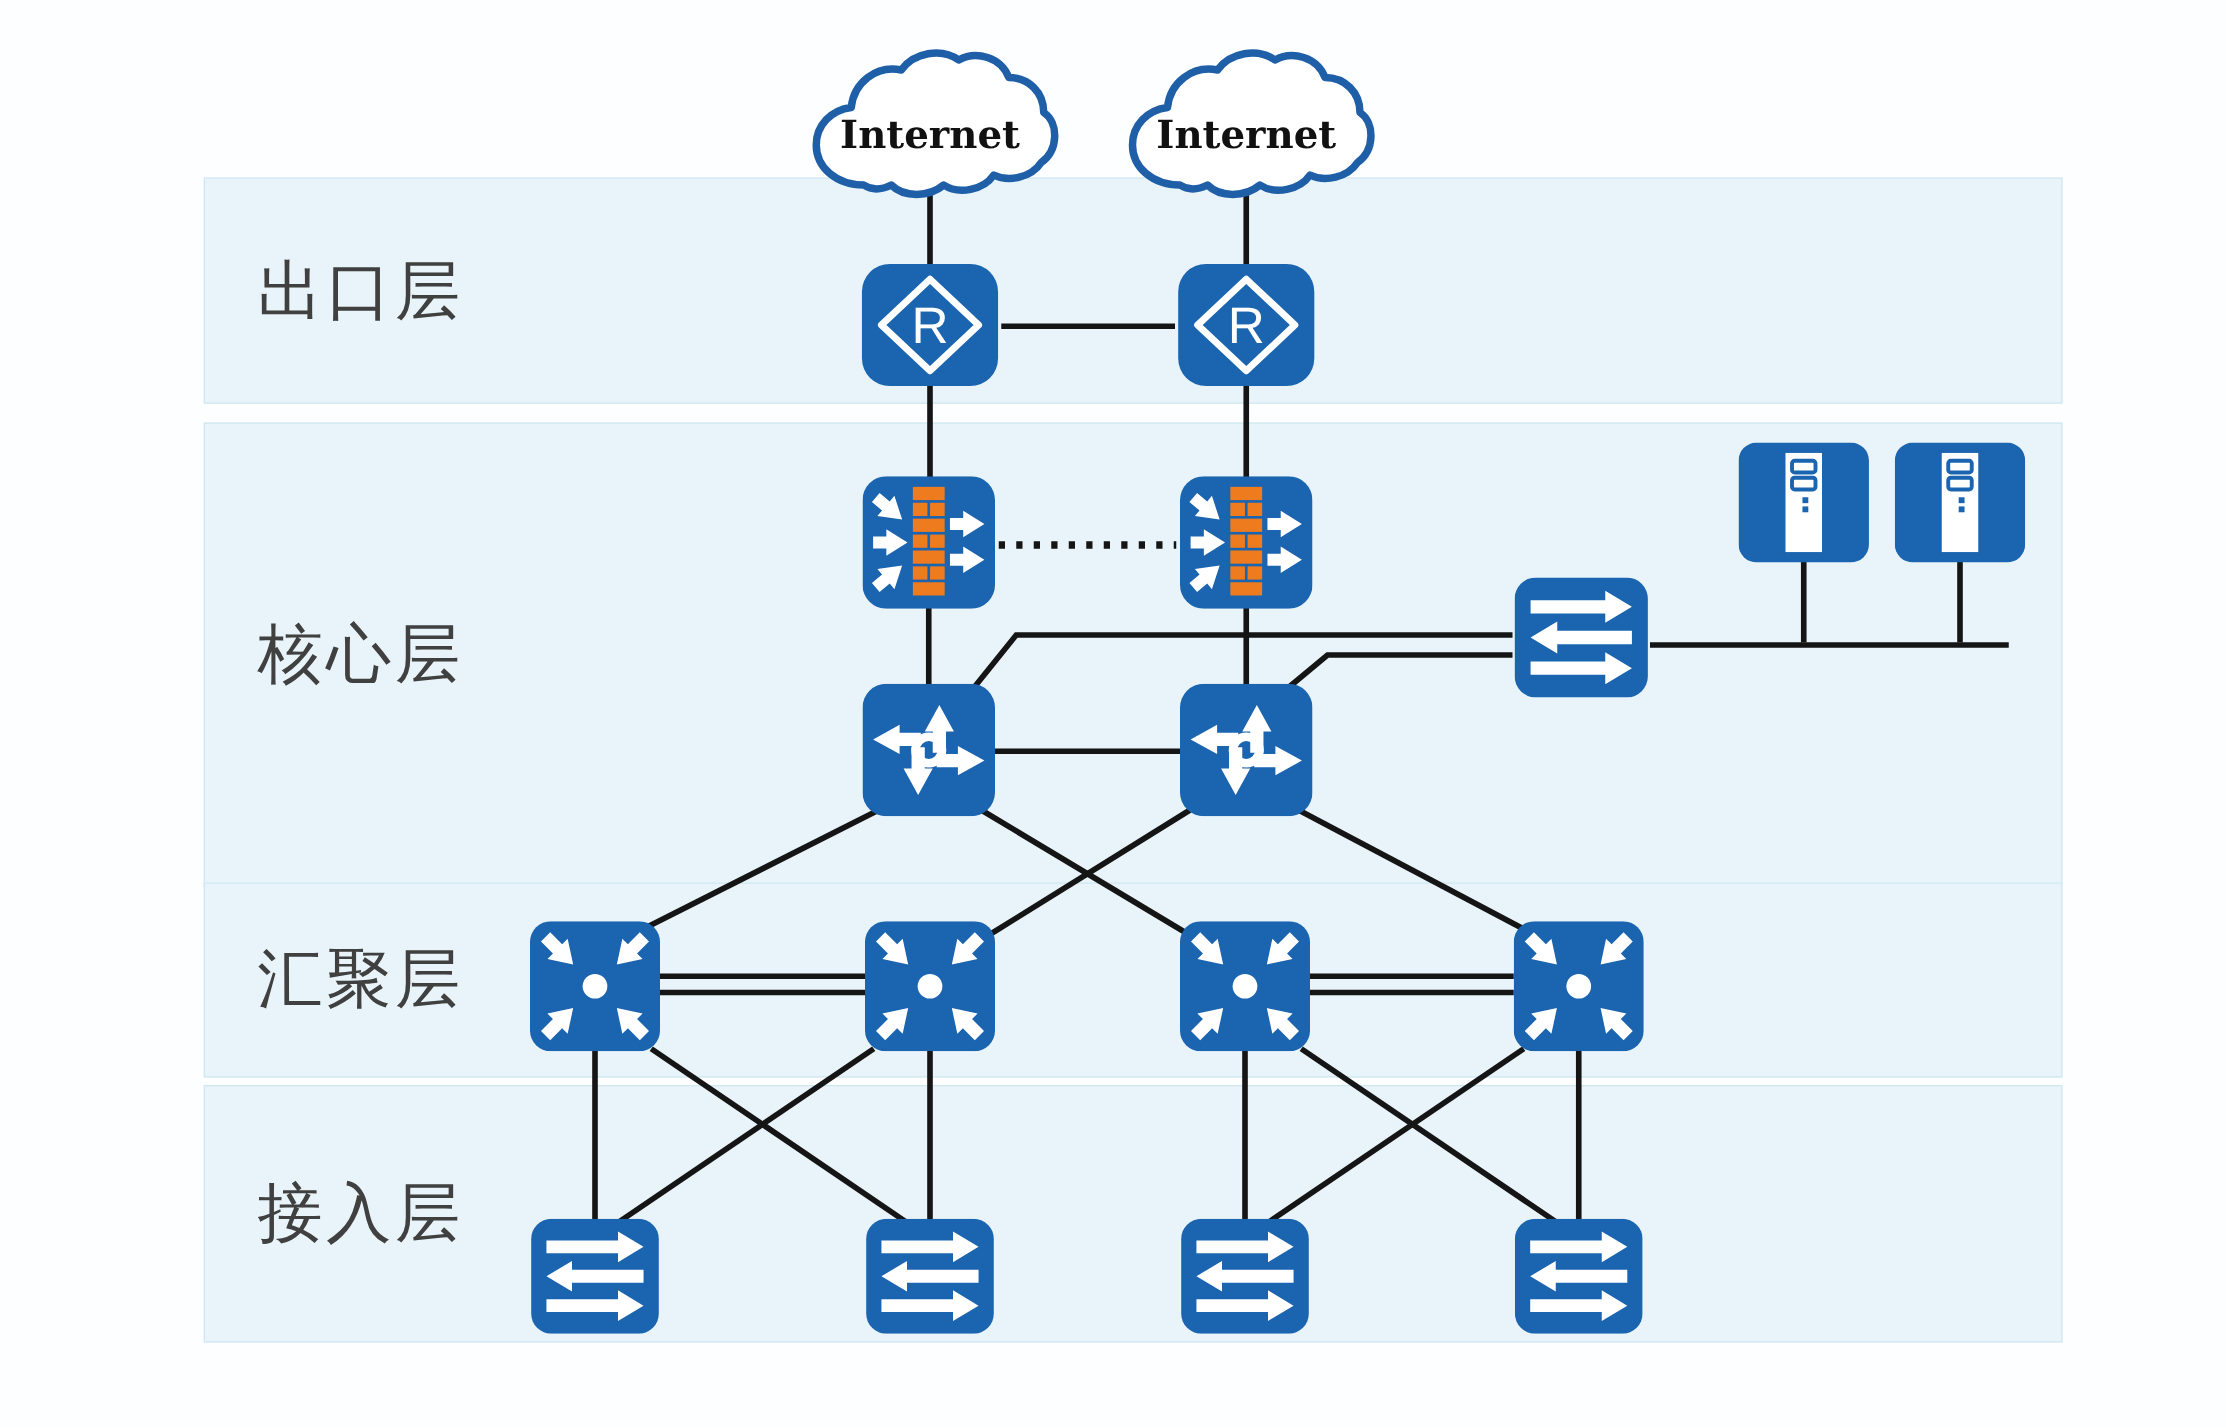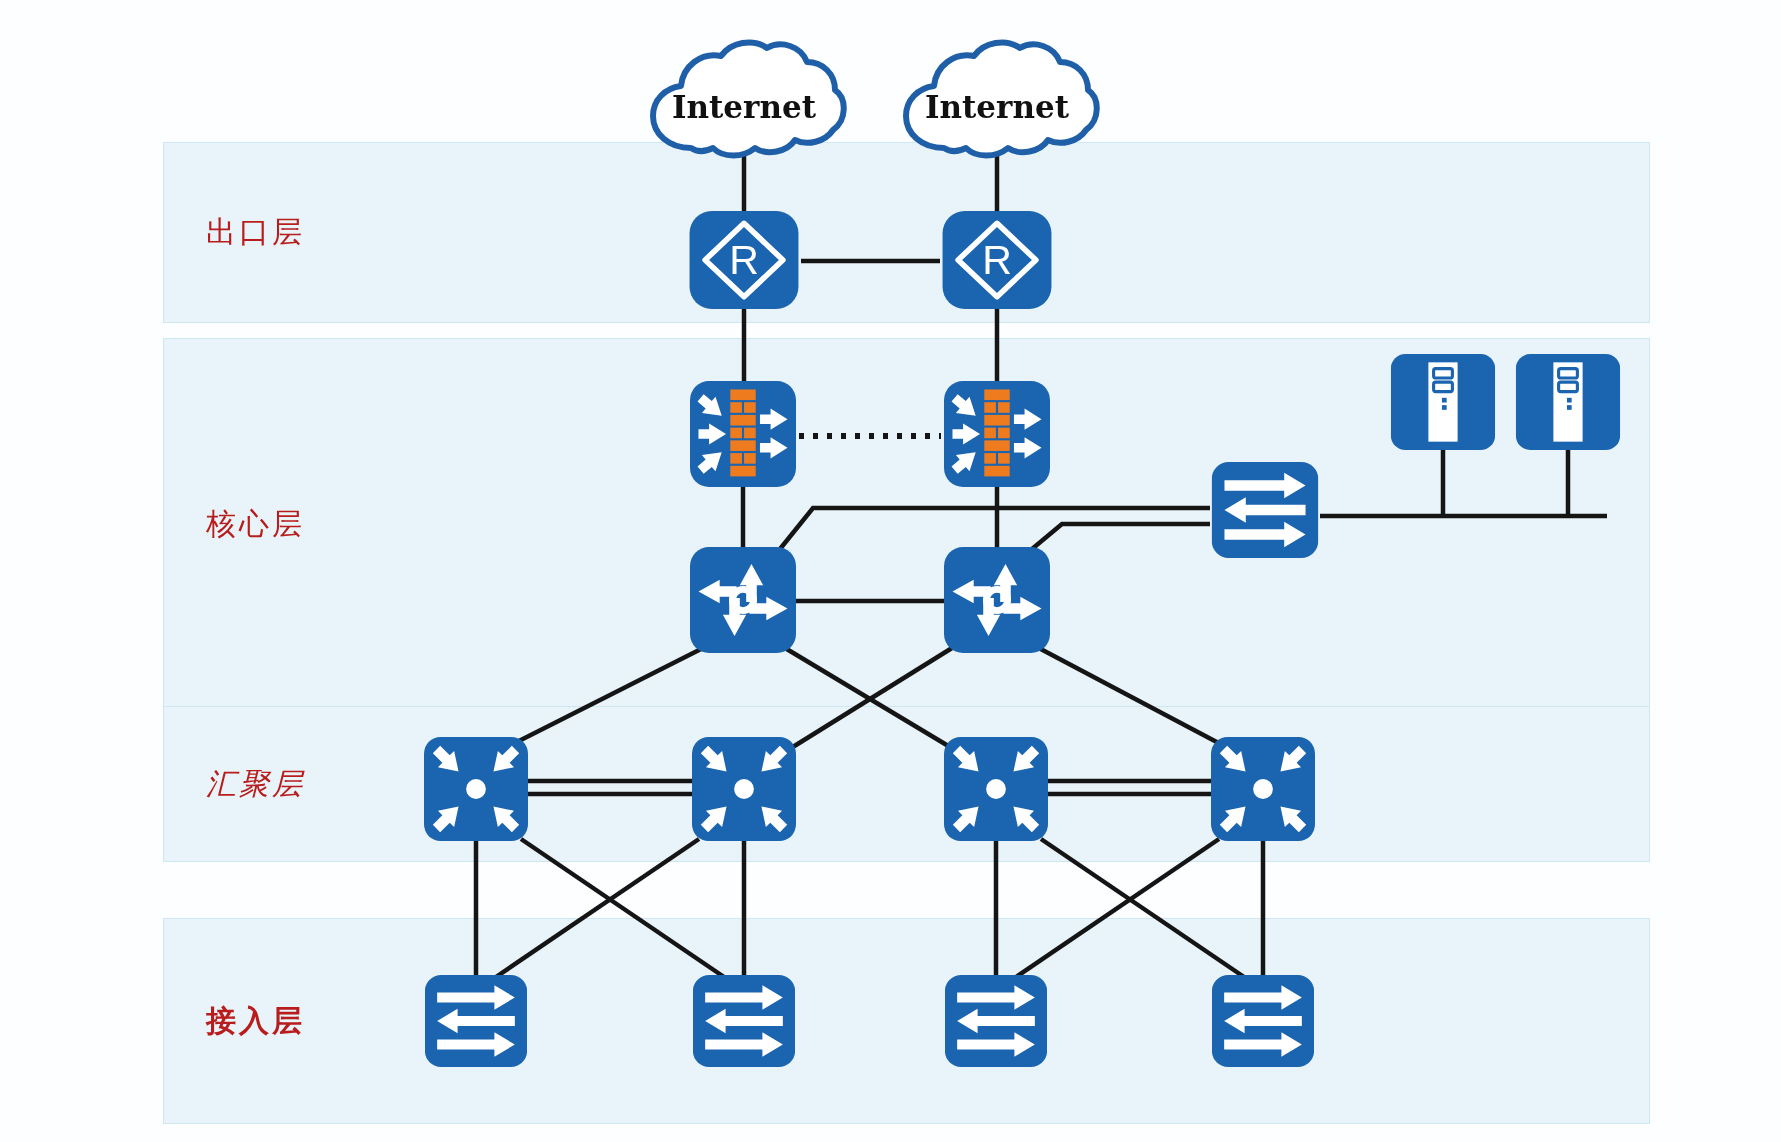--- a/index.html
+++ b/index.html
@@ -1,20 +1,20 @@
 <!DOCTYPE html>
 <html><head>
 <meta charset="utf-8">
 <style>
   html,body{margin:0;padding:0;background:#ffffff;}
   .stage{position:relative;width:1781px;height:1142px;background:#fdfeff;overflow:hidden;
          font-family:"Liberation Sans",sans-serif;}
   .band{position:absolute;left:163px;width:1487px;background:#e8f4f9;
         border:1.5px solid #cfe7f1;box-sizing:border-box;display:flex;align-items:center;z-index:1;}
-  .band-label{margin-left:42px;font-size:30px;color:#b91c1c;letter-spacing:3px;}
+  .band-label{margin-left:42px;font-size:52px;color:#404040;letter-spacing:3px;}
   .links{position:absolute;left:0;top:0;z-index:2;}
   .links path{stroke:#151515;stroke-width:4.5;fill:none;}
   .links path.dotted{stroke-width:6;stroke-dasharray:5 9;}
   .dev{position:absolute;z-index:3;}
   .dev svg{width:100%;height:100%;display:block;overflow:visible;}
   .cloud-label{font-family:"DejaVu Serif",serif;font-weight:bold;font-size:31px;fill:#111;}
   .r-letter{font-family:"Liberation Sans",sans-serif;font-size:37px;fill:#ffffff;}
   .defs-holder{position:absolute;width:0;height:0;overflow:hidden;}
 </style>
 </head>
@@ -97,24 +97,24 @@
 </svg>
 
 <div class="stage">
 
   <div class="band" style="top:142px;height:181px;">
     <div class="band-label">出口层</div>
   </div>
   <div class="band" style="top:338px;height:372px;">
     <div class="band-label">核心层</div>
   </div>
-  <div class="band" style="top:706px;height:156px;font-style:italic;">
+  <div class="band" style="top:706px;height:156px;">
     <div class="band-label">汇聚层</div>
   </div>
-  <div class="band" style="top:918px;height:206px;font-weight:bold;">
+  <div class="band" style="top:868px;height:206px;">
     <div class="band-label">接入层</div>
   </div>
 
   <svg class="links" width="1781" height="1142">
     <path d="M744 150 L744 212"></path>
     <path d="M997 150 L997 212"></path>
     <path d="M801 261 L940 261"></path>
     <path d="M744 308 L744 383"></path>
     <path d="M997 308 L997 383"></path>
     <path class="dotted" d="M799 436 L941 436"></path>

